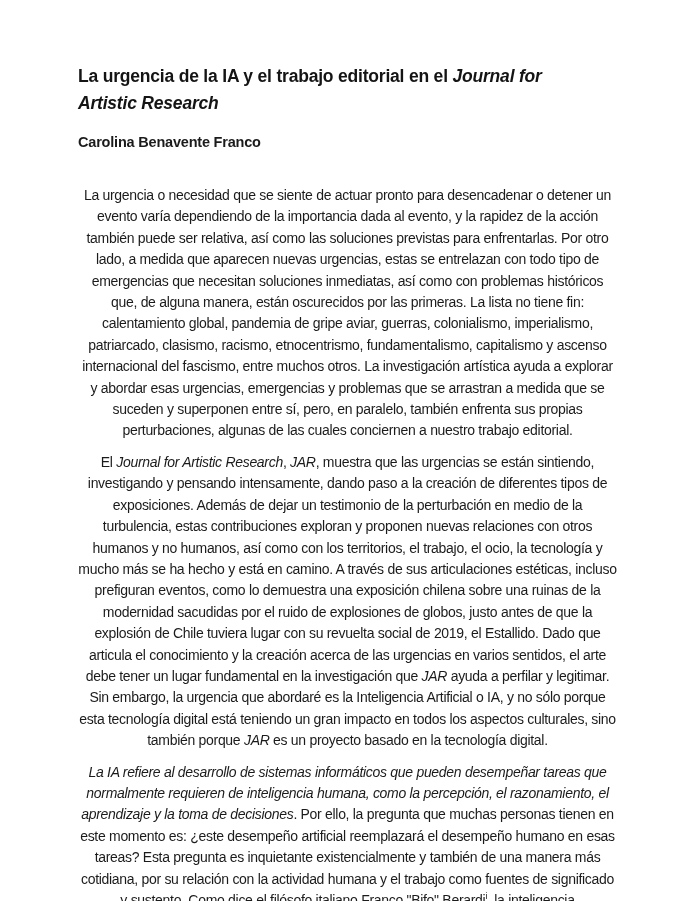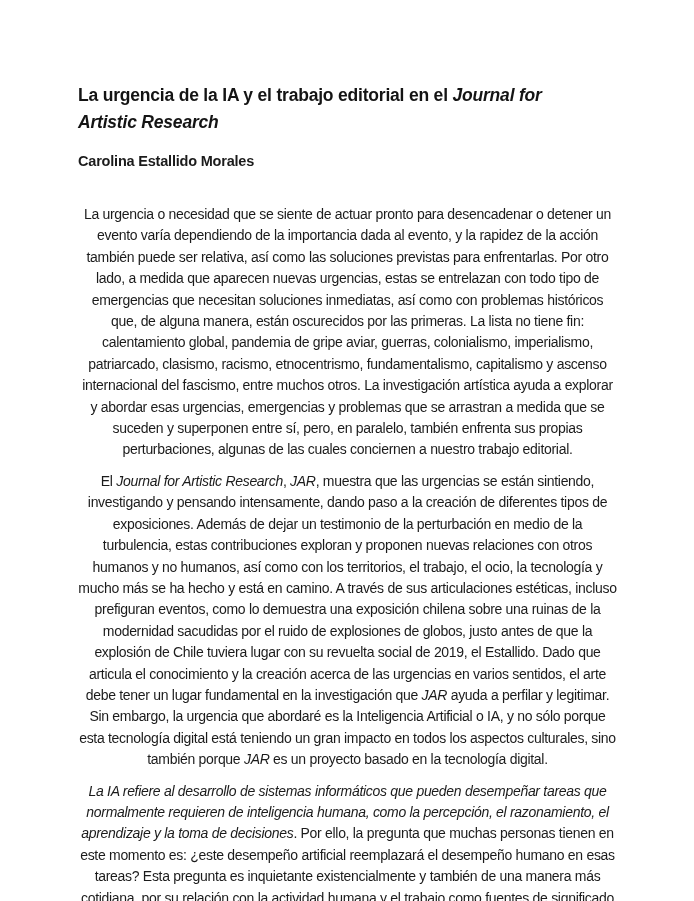--- a/index.html
+++ b/index.html
@@ -12,21 +12,21 @@
     height: 901px;
     overflow: hidden;
     font-family: "Liberation Sans", "DejaVu Sans", sans-serif;
     color: #1b1b1b;
     -webkit-font-smoothing: antialiased;
   }
   .page {
     box-sizing: border-box;
     width: 694px;
     height: 901px;
-    padding: 82px 77px 0 78px;
+    padding: 63px 77px 0 78px;
     background: #ffffff;
   }
   .doc-title {
     margin: 0 0 17px 0;
     max-width: 505px;
     font-size: 17.5px;
     font-weight: bold;
     line-height: 27px;
     letter-spacing: -0.2px;
     color: #141414;
@@ -56,19 +56,19 @@
     font-size: 9px;
     line-height: 0;
     vertical-align: super;
   }
 </style>
 </head>
 <body>
 
 <div class="page">
   <h1 class="doc-title"><span>La urgencia de la IA y el trabajo editorial en el </span><span class="italic">Journal for Artistic Research</span></h1>
-  <p class="doc-author">Carolina Estallido Morales</p>
+  <p class="doc-author">Carolina Benavente Franco</p>
   <div class="doc-body">
       <p><span>La urgencia o necesidad que se siente de actuar pronto para desencadenar o detener un evento varía dependiendo de la importancia dada al evento, y la rapidez de la acción también puede ser relativa, así como las soluciones previstas para enfrentarlas. Por otro lado, a medida que aparecen nuevas urgencias, estas se entrelazan con todo tipo de emergencias que necesitan soluciones inmediatas, así como con problemas históricos que, de alguna manera, están oscurecidos por las primeras. La lista no tiene fin: calentamiento global, pandemia de gripe aviar, guerras, colonialismo, imperialismo, patriarcado, clasismo, racismo, etnocentrismo, fundamentalismo, capitalismo y ascenso internacional del fascismo, entre muchos otros. La investigación artística ayuda a explorar y abordar esas urgencias, emergencias y problemas que se arrastran a medida que se suceden y superponen entre sí, pero, en paralelo, también enfrenta sus propias perturbaciones, algunas de las cuales conciernen a nuestro trabajo editorial.</span></p>
       <p><span>El </span><span class="italic">Journal for Artistic Research</span><span>, </span><span class="italic">JAR</span><span>, muestra que las urgencias se están sintiendo, investigando y pensando intensamente, dando paso a la creación de diferentes tipos de exposiciones. Además de dejar un testimonio de la perturbación en medio de la turbulencia, estas contribuciones exploran y proponen nuevas relaciones con otros humanos y no humanos, así como con los territorios, el trabajo, el ocio, la tecnología y mucho más se ha hecho y está en camino. A través de sus articulaciones estéticas, incluso prefiguran eventos, como lo demuestra una exposición chilena sobre una ruinas de la modernidad sacudidas por el ruido de explosiones de globos, justo antes de que la explosión de Chile tuviera lugar con su revuelta social de 2019, el Estallido. Dado que articula el conocimiento y la creación acerca de las urgencias en varios sentidos, el arte debe tener un lugar fundamental en la investigación que </span><span class="italic">JAR</span><span> ayuda a perfilar y legitimar. Sin embargo, la urgencia que abordaré es la Inteligencia Artificial o IA, y no sólo porque esta tecnología digital está teniendo un gran impacto en todos los aspectos culturales, sino también porque </span><span class="italic">JAR</span><span> es un proyecto basado en la tecnología digital.</span></p>
       <p><span class="italic">La IA refiere al desarrollo de sistemas informáticos que pueden desempeñar tareas que normalmente requieren de inteligencia humana, como la percepción, el razonamiento, el aprendizaje y la toma de decisiones</span><span>. Por ello, la pregunta que muchas personas tienen en este momento es: ¿este desempeño artificial reemplazará el desempeño humano en esas tareas? Esta pregunta es inquietante existencialmente y también de una manera más cotidiana, por su relación con la actividad humana y el trabajo como fuentes de significado y sustento. Como dice el filósofo italiano Franco "Bifo" Berardi</span><sup class="fnref">i</sup><span>, la inteligencia</span></p>
     </div>
 </div>
 
 </body></html>

